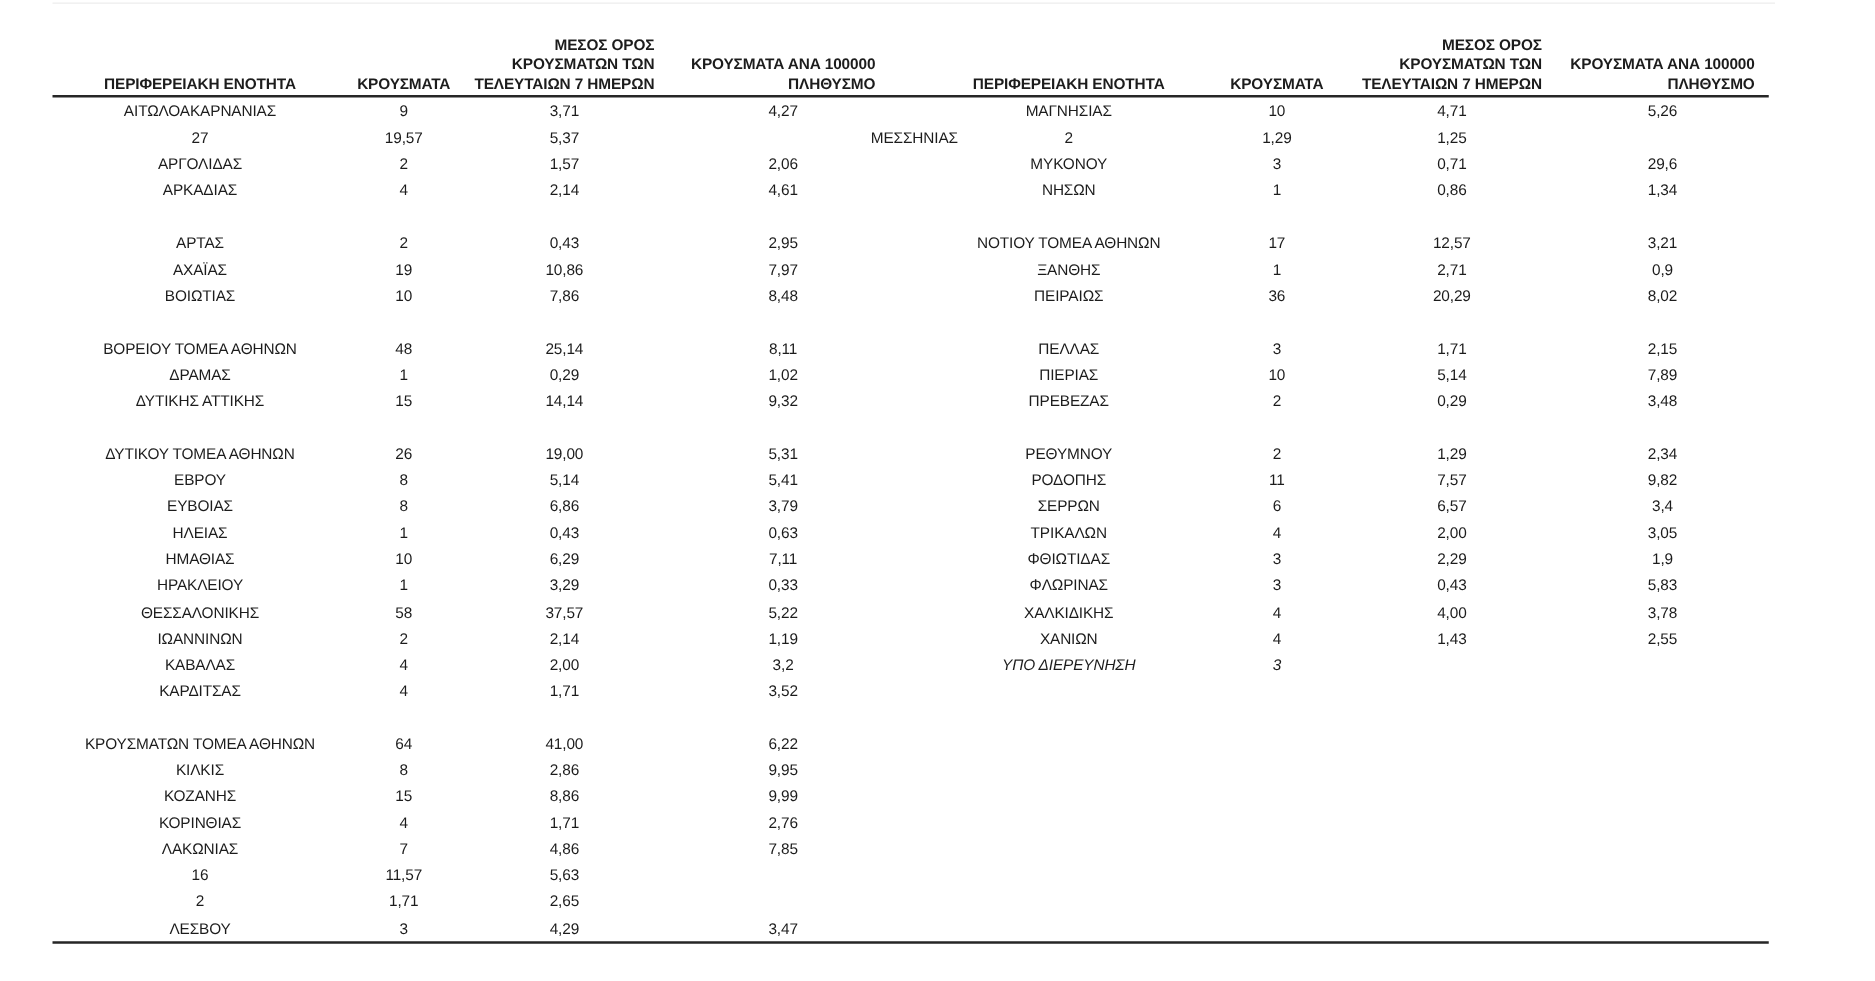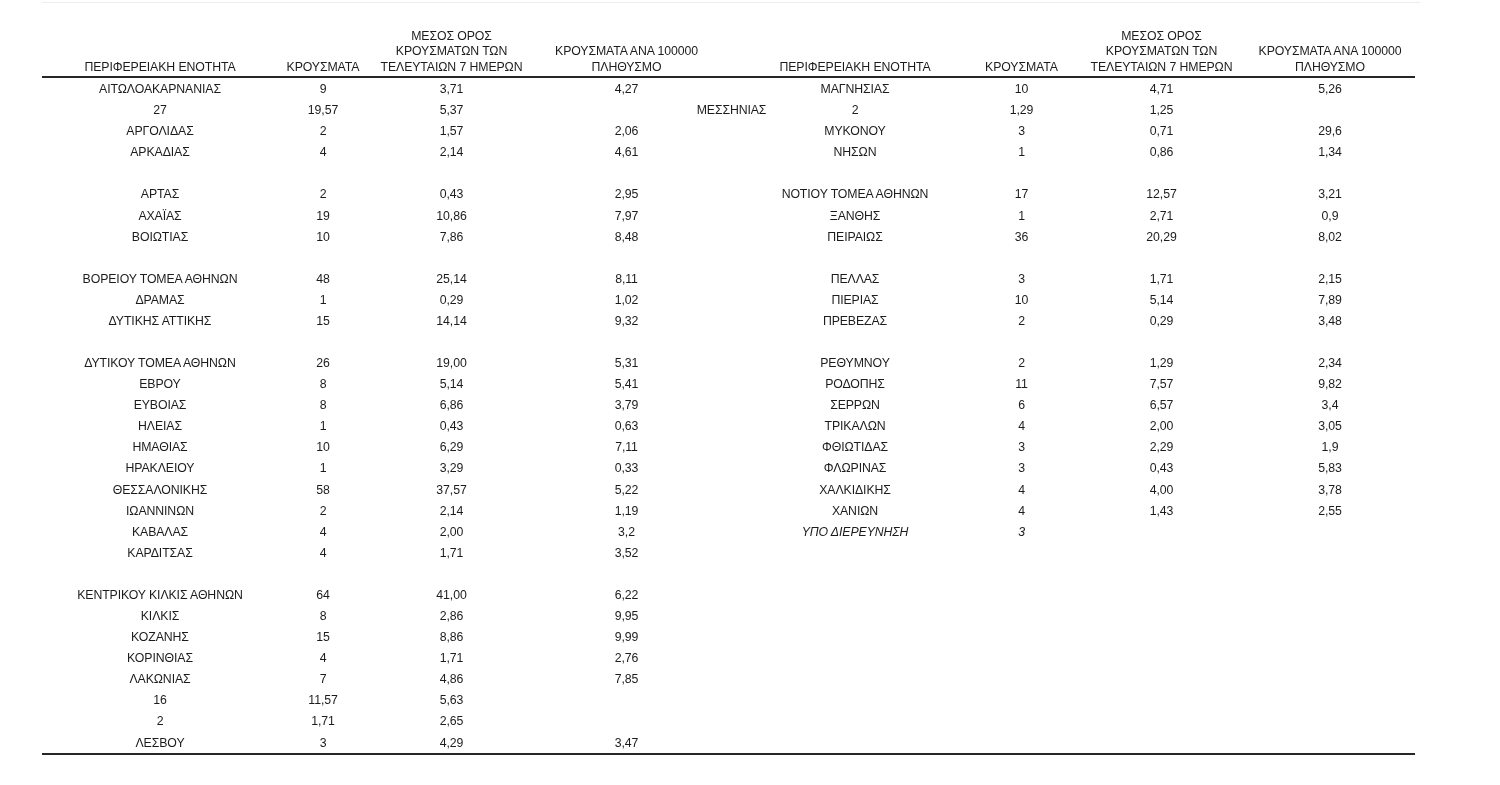--- a/index.html
+++ b/index.html
@@ -25,24 +25,25 @@
   .grid-row {
     display: grid;
     grid-template-columns: 236px 90px 167px 183px 27px 220px 113px 167px 170px;
   }
   .header-row {
     height: 56px;
     border-bottom: 2px solid #262626;
   }
   .hcell {
     display: flex; align-items: flex-end; justify-content: center;
-    text-align: center;
+    text-align: right;
     line-height: 15.5px;
     padding-bottom: 1px;
     white-space: nowrap;
+    font-weight: bold;
   }
   .table-body {
     border-bottom: 2px solid #262626;
   }
   .row { height: 21.09px; }
   .cell {
     display: flex; align-items: flex-end; justify-content: center;
     line-height: 14px;
     padding-bottom: 3px;
     white-space: nowrap;
@@ -317,21 +318,21 @@
         <div class="cell">1,71</div>
         <div class="cell">3,52</div>
         <div class="cell"></div>
         <div class="cell"></div>
         <div class="cell"></div>
         <div class="cell"></div>
         <div class="cell"></div>
       </div>
       <div class="grid-row row"></div>
       <div class="grid-row row">
-        <div class="cell">ΚΕΝΤΡΙΚΟΥ ΚΙΛΚΙΣ ΑΘΗΝΩΝ</div>
+        <div class="cell">ΚΡΟΥΣΜΑΤΩΝ ΤΟΜΕΑ ΑΘΗΝΩΝ</div>
         <div class="cell">64</div>
         <div class="cell">41,00</div>
         <div class="cell">6,22</div>
         <div class="cell"></div>
         <div class="cell"></div>
         <div class="cell"></div>
         <div class="cell"></div>
         <div class="cell"></div>
       </div>
       <div class="grid-row row">

